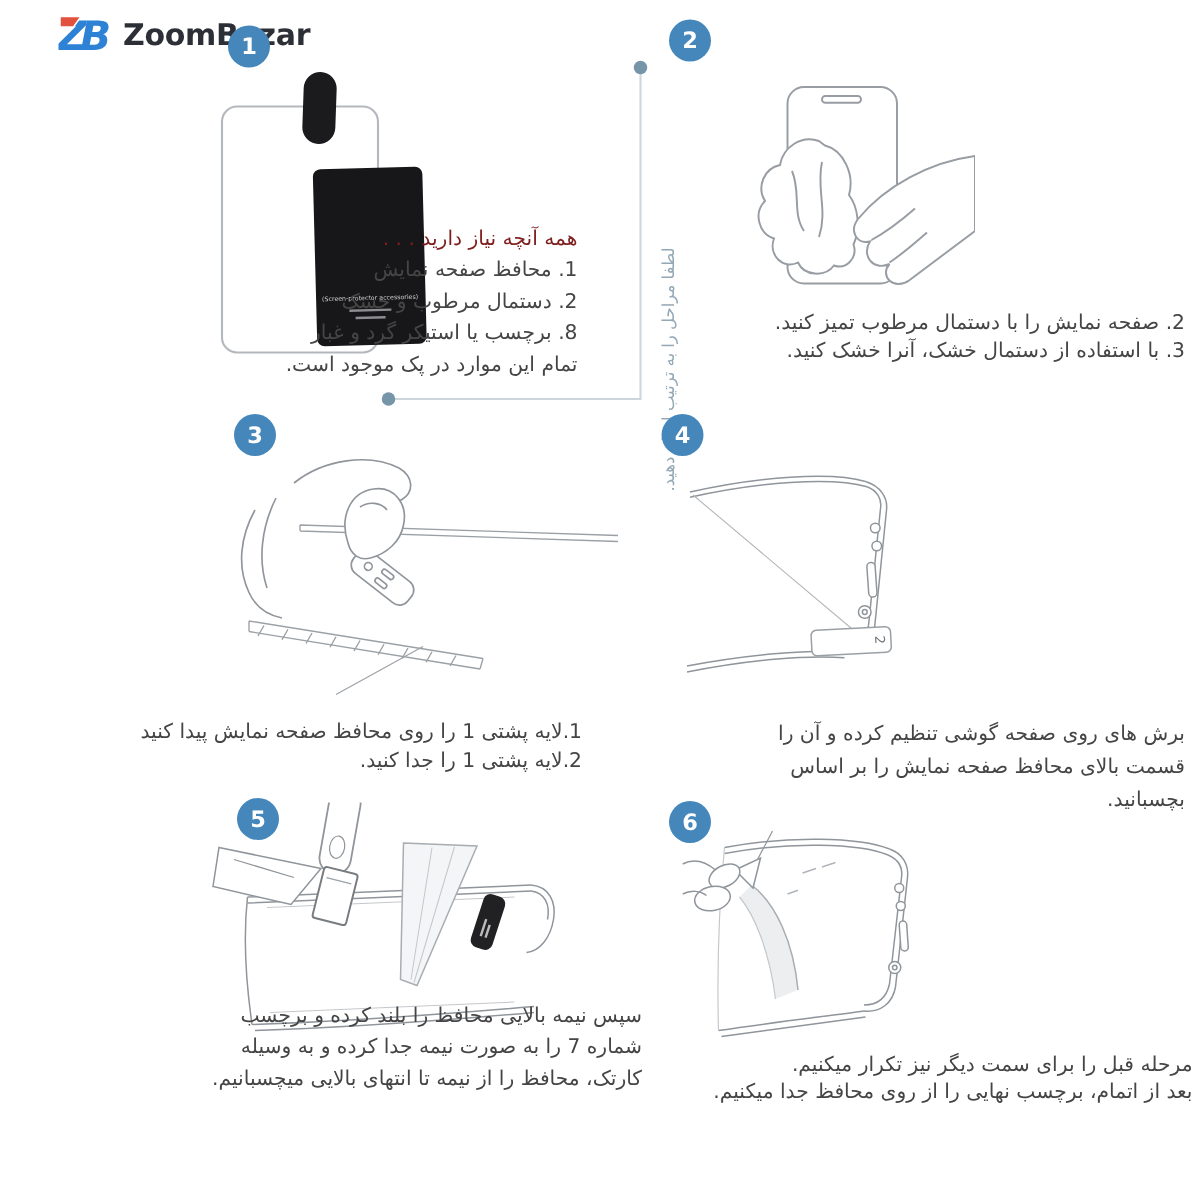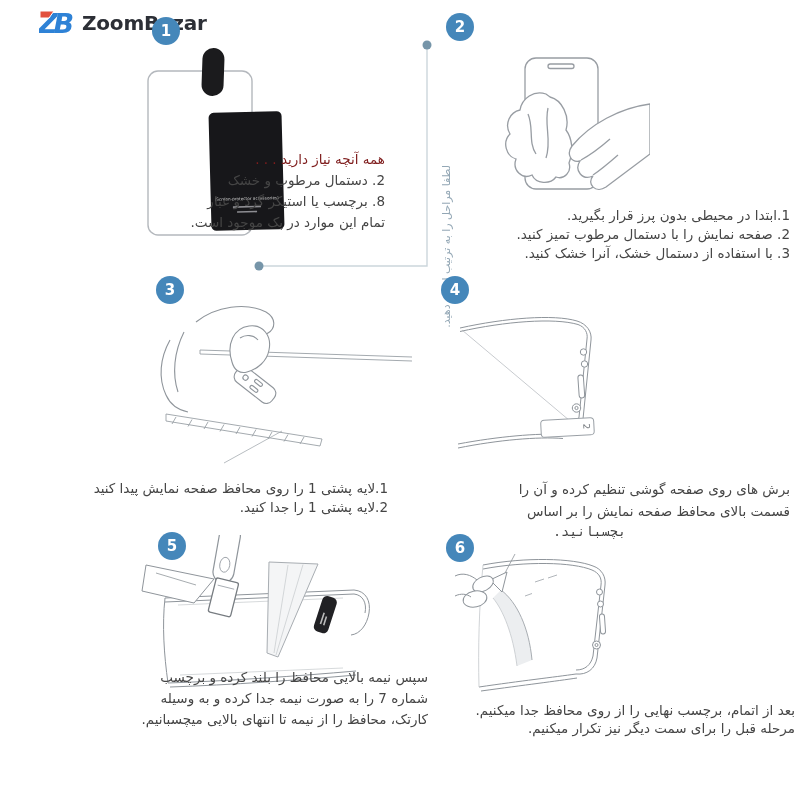--- a/index.html
+++ b/index.html
@@ -15,21 +15,21 @@
   
   .tblock{position:absolute;direction:rtl;text-align:right;color:#454545;
           font-size:13.5px;white-space:nowrap;}
   .tblock div{height:20px;line-height:20px;}
   .t1 div{height:21px;line-height:21px;}
   .t2 div,.t3 div{height:19px;line-height:19px;}
   .t4 div{height:22px;line-height:22px;}
   .t5 div{height:21px;line-height:21px;}
   .t6 div{height:18px;line-height:18px;}
   .heading{color:#7f1d1d;}
-  .center-line{text-align:left;font-family:Liberation Mono, monospace;}
+  .center-line{text-align:right;}
   .art{position:absolute;}
   
   .vnote{position:absolute;left:446px;top:165px;width:0;height:0;}
   .vnote span{display:block;transform:translate(-50%,-50%) rotate(-90deg);
               white-space:nowrap;font-size:11px;color:#93a7b5;direction:rtl;letter-spacing:.3px;}
   .overlay{position:absolute;left:0;top:0;pointer-events:none;}
 </style>
 </head>
 <body>
 
@@ -59,20 +59,21 @@
     <rect x="62" y="8" width="22" height="48" rx="11" fill="#1b1b1d" transform="rotate(2 73 32)"></rect>
     <g transform="rotate(-1.5 106 131)">
       <rect x="70" y="72" width="73" height="118" rx="5" fill="#17171a"></rect>
       <text x="106" y="160" font-size="4.2" fill="#cfcfcf" text-anchor="middle">(Screen-protector accessories)</text>
       <rect x="92" y="166" width="28" height="1.6" fill="#8d8d92"></rect>
       <rect x="96" y="171" width="20" height="1.6" fill="#8d8d92"></rect>
     </g>
   </svg>
   <div class="tblock t1" style="right:415px;top:149px;">
     <div class="heading">همه آنچه نیاز دارید . . .</div>
+    <div>1. محافظ صفحه نمایش</div>
     <div>2. دستمال مرطوب و خشک</div>
     <div>8. برچسب یا استیکر گرد و غبار</div>
     <div>تمام این موارد در پک موجود است.</div>
   </div>
 
   <div class="badge" style="left:446px;top:13px;">2</div>
   <svg class="art" style="left:450px;top:42px;" width="200" height="160" viewBox="0 0 200 160">
     <g stroke="#989da3" fill="#fff" stroke-width="1.3">
       <rect x="75" y="16" width="73" height="131" rx="11"></rect>
       <rect x="98" y="22" width="26" height="4.5" rx="2.2"></rect>
@@ -80,21 +81,20 @@
                C86,142 100,143 106,135 C114,138 122,130 119,121 C124,110 122,96 116,88 C120,74 112,58 100,55 Z"></path>
       <path d="M78,72 C84,86 78,100 86,112" fill="none"></path>
       <path d="M98,66 C94,84 102,98 96,116" fill="none"></path>
       <path d="M200,62 C170,66 140,82 122,104 C116,112 121,121 130,119 C124,128 132,139 143,134
                C136,142 146,152 156,145 L200,112 Z"></path>
       <path d="M131,118 C142,112 152,104 160,97" fill="none"></path>
       <path d="M143,133 C152,127 160,120 168,113" fill="none"></path>
     </g>
   </svg>
   <div class="tblock t2" style="right:10px;top:206px;">
-    <div>1.ابتدا در محیطی بدون پرز قرار بگیرید.</div>
     <div>2. صفحه نمایش را با دستمال مرطوب تمیز کنید.</div>
     <div>3. با استفاده از دستمال خشک، آنرا خشک کنید.</div>
   </div>
 
   <div class="badge" style="left:156px;top:276px;">3</div>
   <svg class="art" style="left:140px;top:300px;" width="280" height="180" viewBox="0 0 280 180">
     <g stroke="#9aa0a6" fill="none" stroke-width="0.9">
       <path d="M60,50 L272,57 M60,54 L272,61 M60,50 L60,54"></path>
       <path d="M26,114 L182,139 M26,121 L180,146 M26,114 L26,121 M182,139 L180,146"></path>
       <path d="M36,117 l-4,7 M52,119.5 l-4,7 M68,122 l-4,7 M84,124.5 l-4,7 M100,127 l-4,7
@@ -198,17 +198,17 @@
     <path d="M80,30 l9,-3 M93,26 l9,-3 M70,44 l7,-2.5" stroke="#b0b5ba" stroke-width="1" fill="none"></path>
     <path d="M35,28 L52,20 L47,40 Z" fill="#fff" stroke="#8f959b" stroke-width="1"></path>
     <path d="M50,21 L60,2" stroke="#8f959b" stroke-width="0.8" fill="none"></path>
     <g fill="#fff" stroke="#8f959b" stroke-width="1">
       <ellipse cx="28" cy="32" rx="11" ry="7" transform="rotate(-28 28 32)"></ellipse>
       <ellipse cx="20" cy="47" rx="12" ry="8" transform="rotate(-12 20 47)"></ellipse>
       <path d="M0,24 C8,20 16,23 22,28 M0,44 C6,41 12,42 16,45" fill="none"></path>
     </g>
   </svg>
   <div class="tblock t6" style="right:5px;top:701px;">
+    <div>مرحله قبل را برای سمت دیگر نیز تکرار میکنیم.</div>
     <div>بعد از اتمام، برچسب نهایی را از روی محافظ جدا میکنیم.</div>
-    <div>مرحله قبل را برای سمت دیگر نیز تکرار میکنیم.</div>
   </div>
 
 </div>
 
 </body></html>

